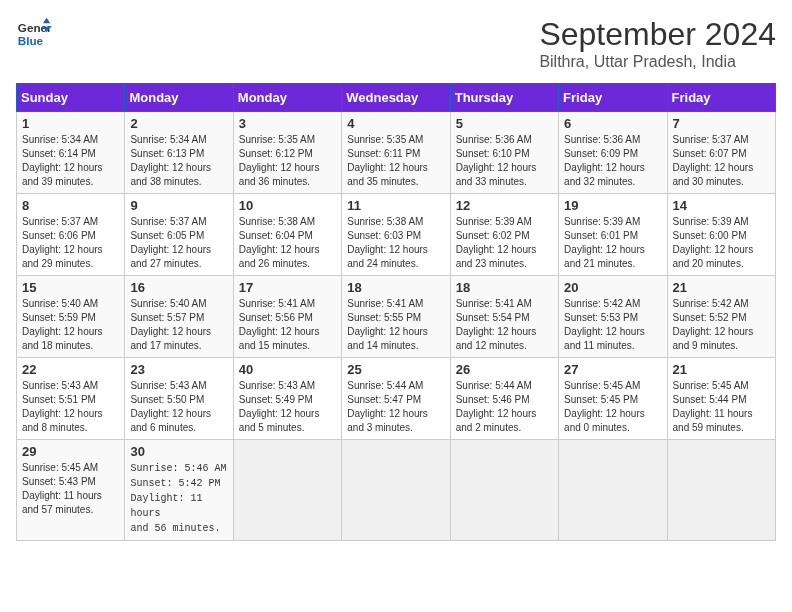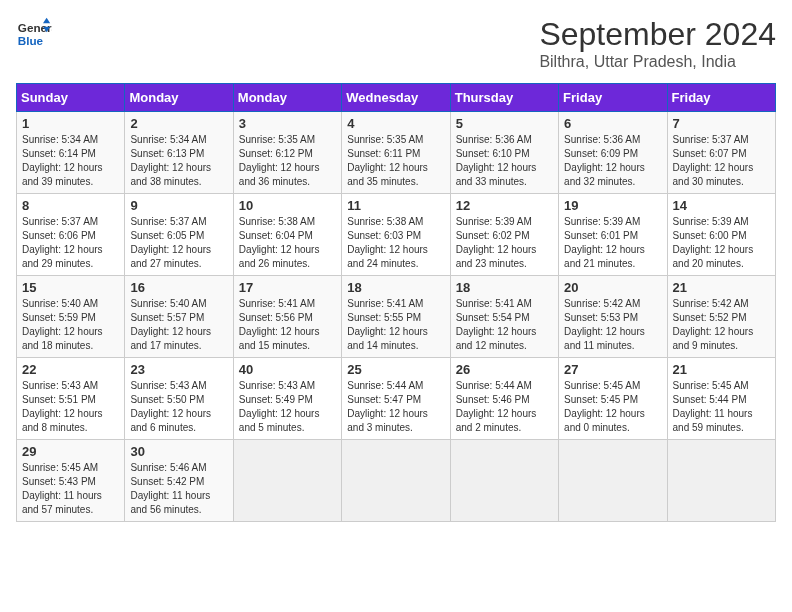--- a/index.html
+++ b/index.html
@@ -226,21 +226,21 @@
         <td><span class="day-num">21</span><span class="cell-text" style="white-space: pre-line;">Sunrise: 5:45 AM
 Sunset: 5:44 PM
 Daylight: 11 hours
 and 59 minutes.</span></td>
       </tr>
       <tr>
         <td><span class="day-num">29</span><span class="cell-text" style="white-space: pre-line;">Sunrise: 5:45 AM
 Sunset: 5:43 PM
 Daylight: 11 hours
 and 57 minutes.</span></td>
-        <td><span class="day-num">30</span><span class="cell-text" style="white-space: pre-line;">Sunrise: 5:46 AM
+        <td><span class="day-num">30</span><span class="cell-text" style="white-space: pre-line; font-family: Liberation Mono, monospace;">Sunrise: 5:46 AM
 Sunset: 5:42 PM
 Daylight: 11 hours
 and 56 minutes.</span></td>
         <td class="empty"></td>
         <td class="empty"></td>
         <td class="empty"></td>
         <td class="empty"></td>
         <td class="empty"></td>
       </tr>
     </tbody>

